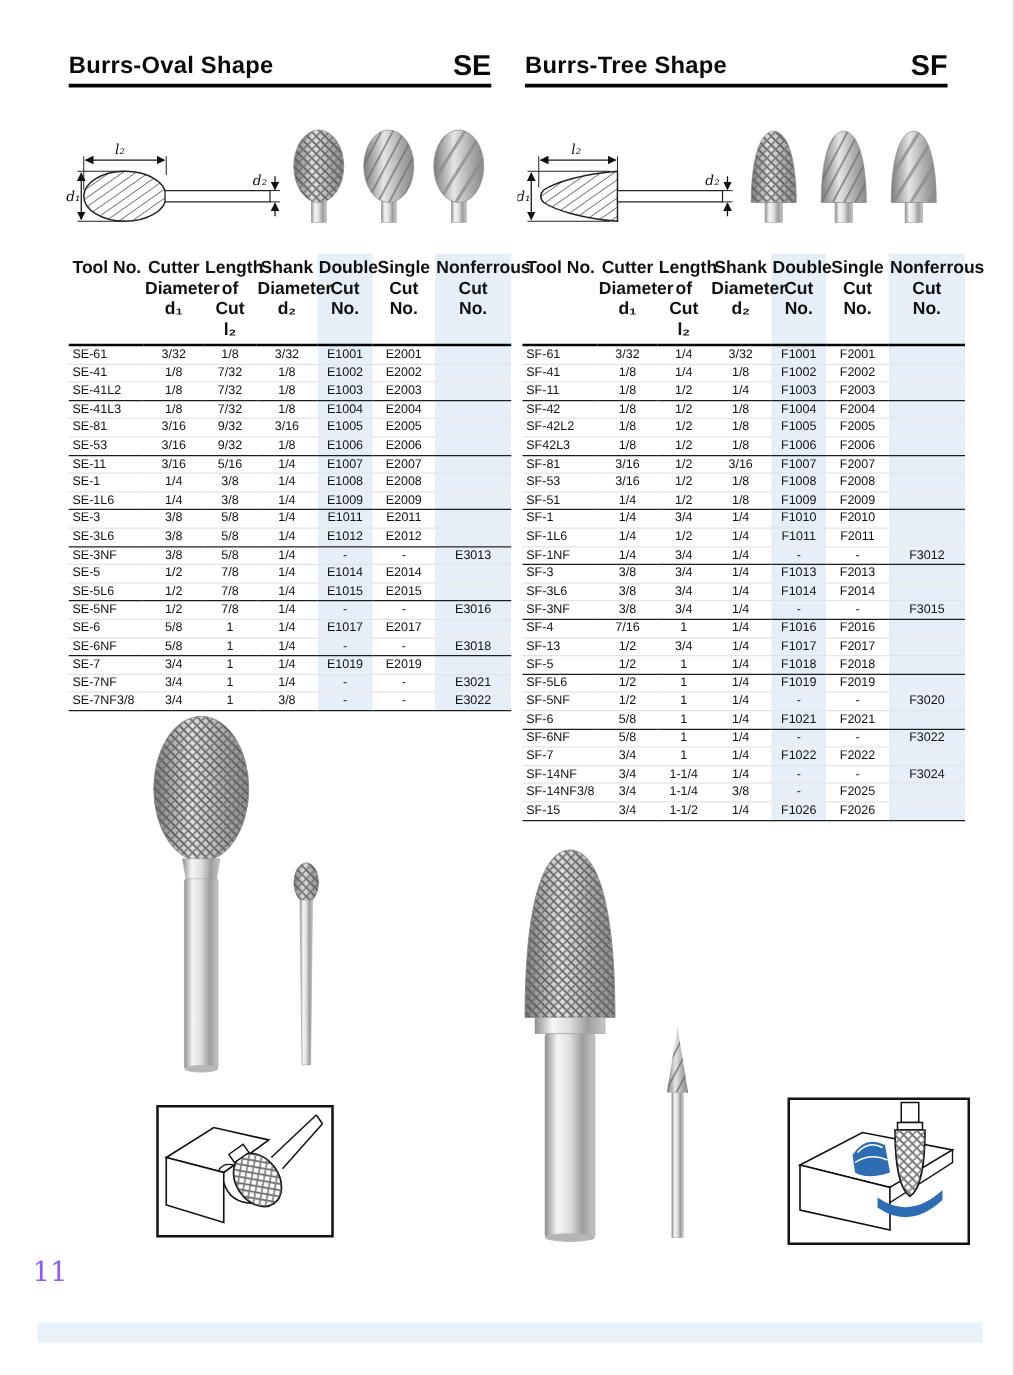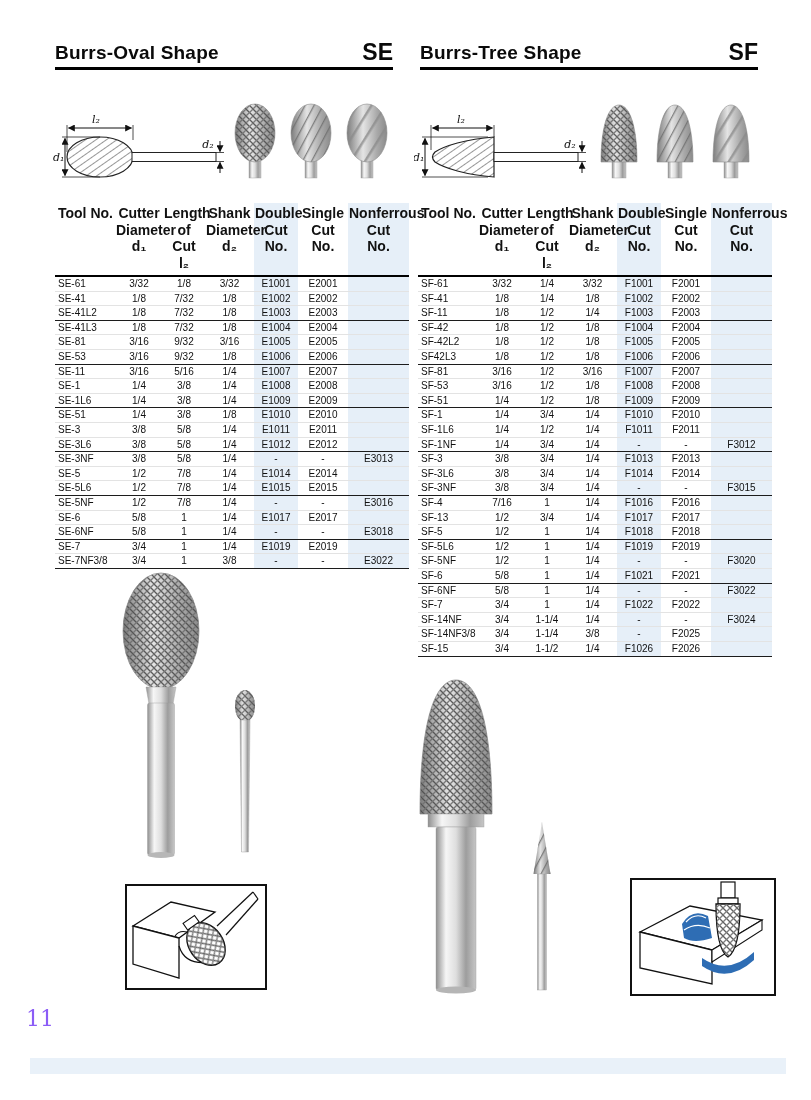--- a/index.html
+++ b/index.html
@@ -215,29 +215,20 @@
         <tr class="group-end">
           <td class="left">SE-1L6</td>
           <td>1/4</td>
           <td>3/8</td>
           <td>1/4</td>
           <td class="hl">E1009</td>
           <td>E2009</td>
           <td class="hl"></td>
         </tr>
         <tr>
-          <td class="left">SE-51</td>
-          <td>1/4</td>
-          <td>3/8</td>
-          <td>1/8</td>
-          <td class="hl">E1010</td>
-          <td>E2010</td>
-          <td class="hl"></td>
-        </tr>
-        <tr>
           <td class="left">SE-3</td>
           <td>3/8</td>
           <td>5/8</td>
           <td>1/4</td>
           <td class="hl">E1011</td>
           <td>E2011</td>
           <td class="hl"></td>
         </tr>
         <tr class="group-end">
           <td class="left">SE-3L6</td>
@@ -303,20 +294,29 @@
           <td class="hl">E3018</td>
         </tr>
         <tr>
           <td class="left">SE-7</td>
           <td>3/4</td>
           <td>1</td>
           <td>1/4</td>
           <td class="hl">E1019</td>
           <td>E2019</td>
           <td class="hl"></td>
+        </tr>
+        <tr>
+          <td class="left">SE-7NF</td>
+          <td>3/4</td>
+          <td>1</td>
+          <td>1/4</td>
+          <td class="hl">-</td>
+          <td>-</td>
+          <td class="hl">E3021</td>
         </tr>
         <tr class="group-end">
           <td class="left">SE-7NF3/8</td>
           <td>3/4</td>
           <td>1</td>
           <td>3/8</td>
           <td class="hl">-</td>
           <td>-</td>
           <td class="hl">E3022</td>
         </tr>

